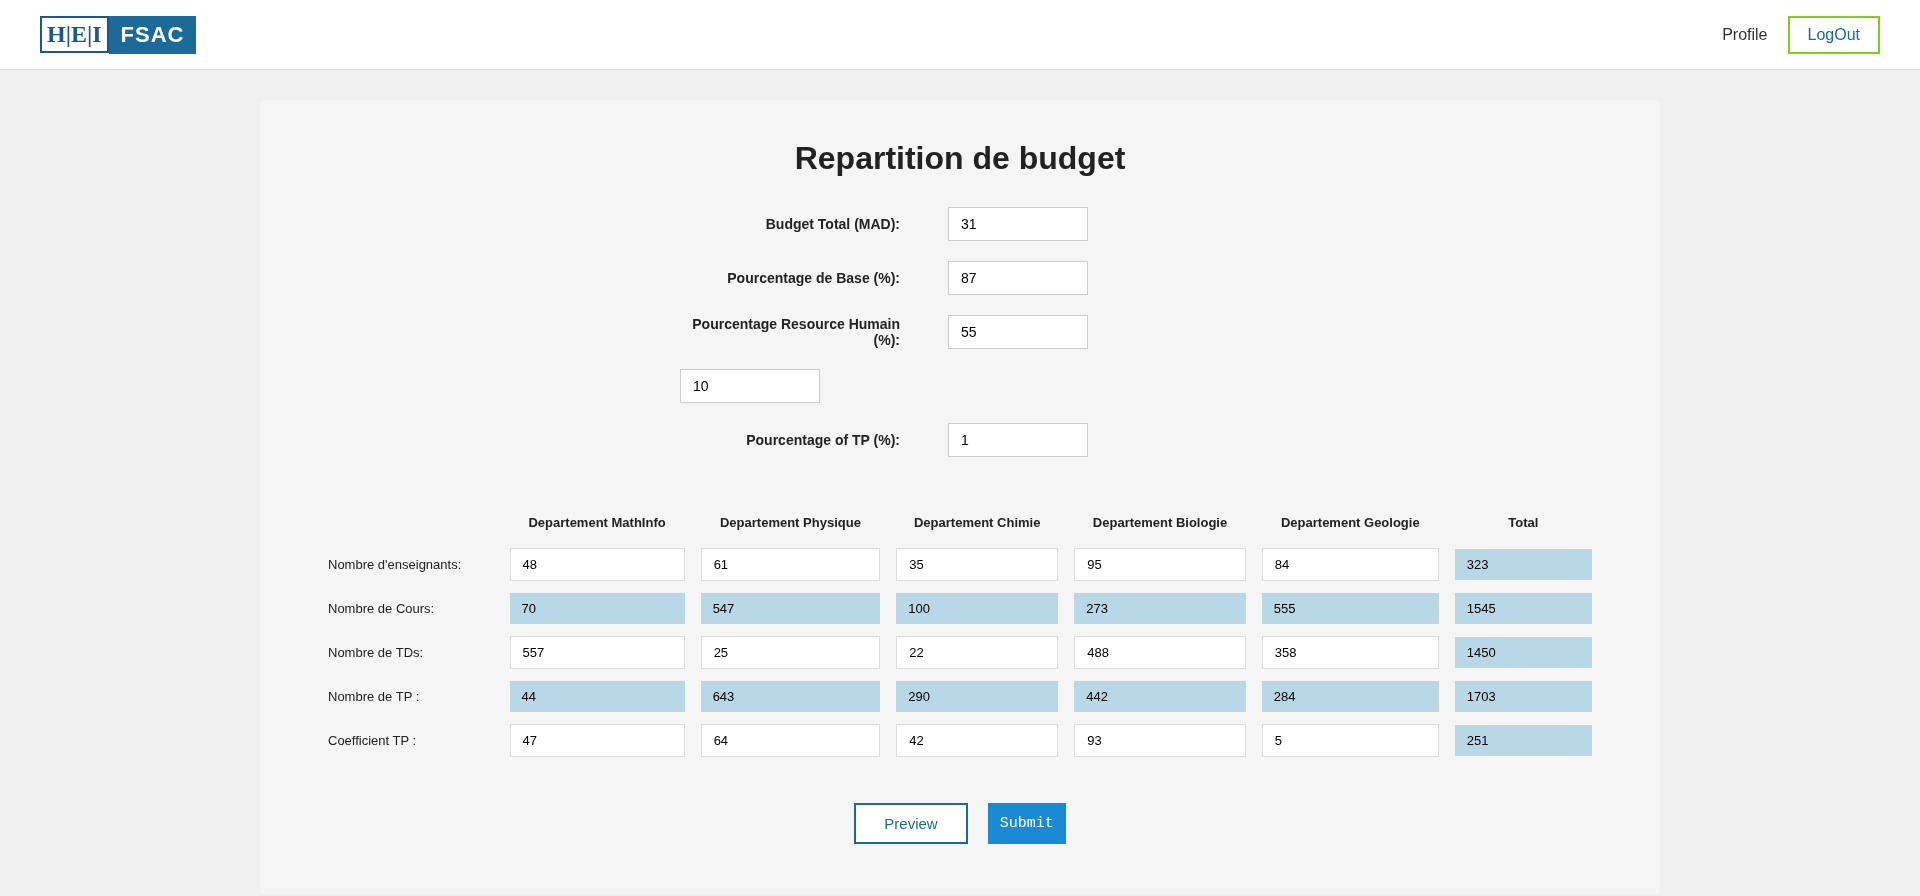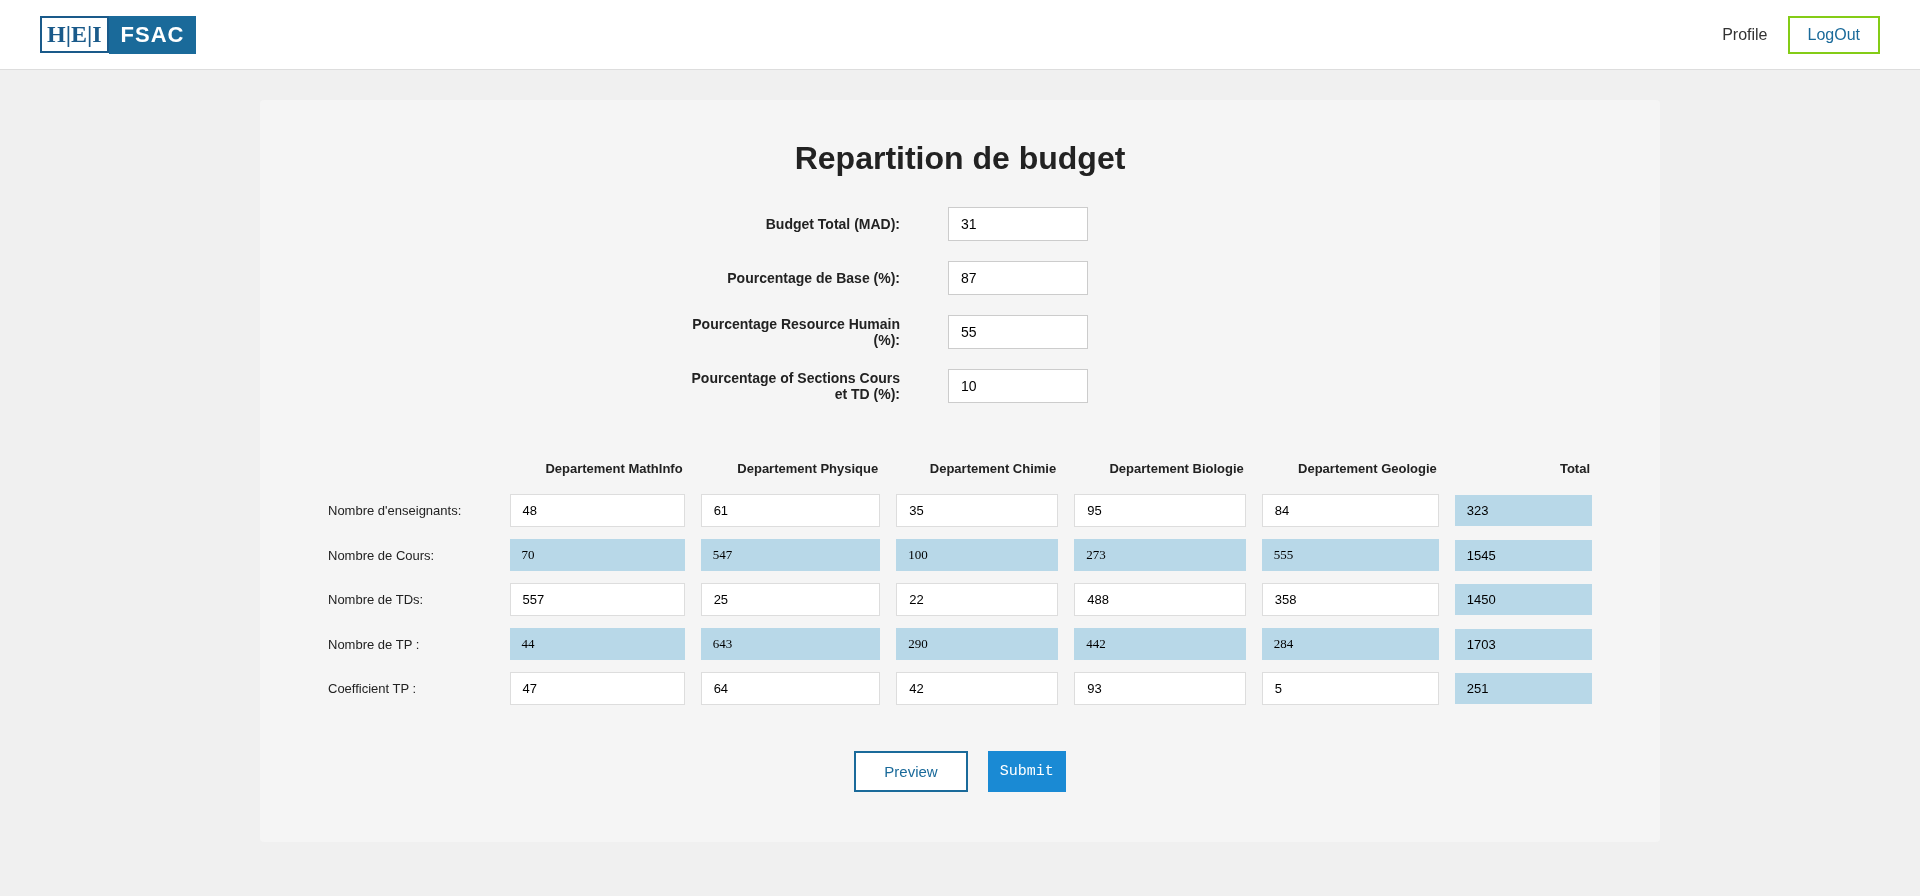--- a/index.html
+++ b/index.html
@@ -103,21 +103,21 @@
       overflow-x: auto;
     }
     .data-table {
       border-collapse: collapse;
       width: 100%;
     }
     .data-table th {
       font-size: 13px;
       font-weight: bold;
       color: #222;
-      text-align: right;
+      text-align: center;
       padding: 8px 10px 12px 10px;
     }
     .data-table th:first-child {
       text-align: left;
     }
     .data-table td {
       padding: 6px 8px;
       font-size: 13px;
     }
     .row-label {
@@ -129,21 +129,20 @@
     .cell-white {
       background: #fff;
       border: 1px solid #ddd;
       padding: 8px 12px;
       min-width: 110px;
     }
     .cell-blue {
       background: #b8d8e8;
       padding: 8px 12px;
       min-width: 110px;
-      font-family: Liberation Serif, serif;
     }
     .total-cell {
       background: #b8d8e8;
       padding: 8px 12px;
       min-width: 110px;
     }
 
     
     .button-row {
       display: flex;
@@ -210,22 +209,25 @@
     </div>
     <div class="form-row">
       <label class="form-label">Pourcentage de Base (%):</label>
       <input class="form-input" type="text" value="87" style="">
     </div>
     <div class="form-row">
       <label class="form-label">Pourcentage Resource Humain (%):</label>
       <input class="form-input" type="text" value="55" style="">
     </div>
     <div class="form-row">
-      <label class="form-label">Pourcentage of Sections Cours et TD (%):</label>
       <input class="form-input" type="text" value="10" style="">
+    </div>
+    <div class="form-row">
+      <label class="form-label">Pourcentage of TP (%):</label>
+      <input class="form-input" type="text" value="1" style="">
     </div>
   </div>
 
   <div class="table-section">
     <table class="data-table">
       <thead>
         <tr>
           <th></th>
           <th>Departement MathInfo</th>
           <th>Departement Physique</th>

